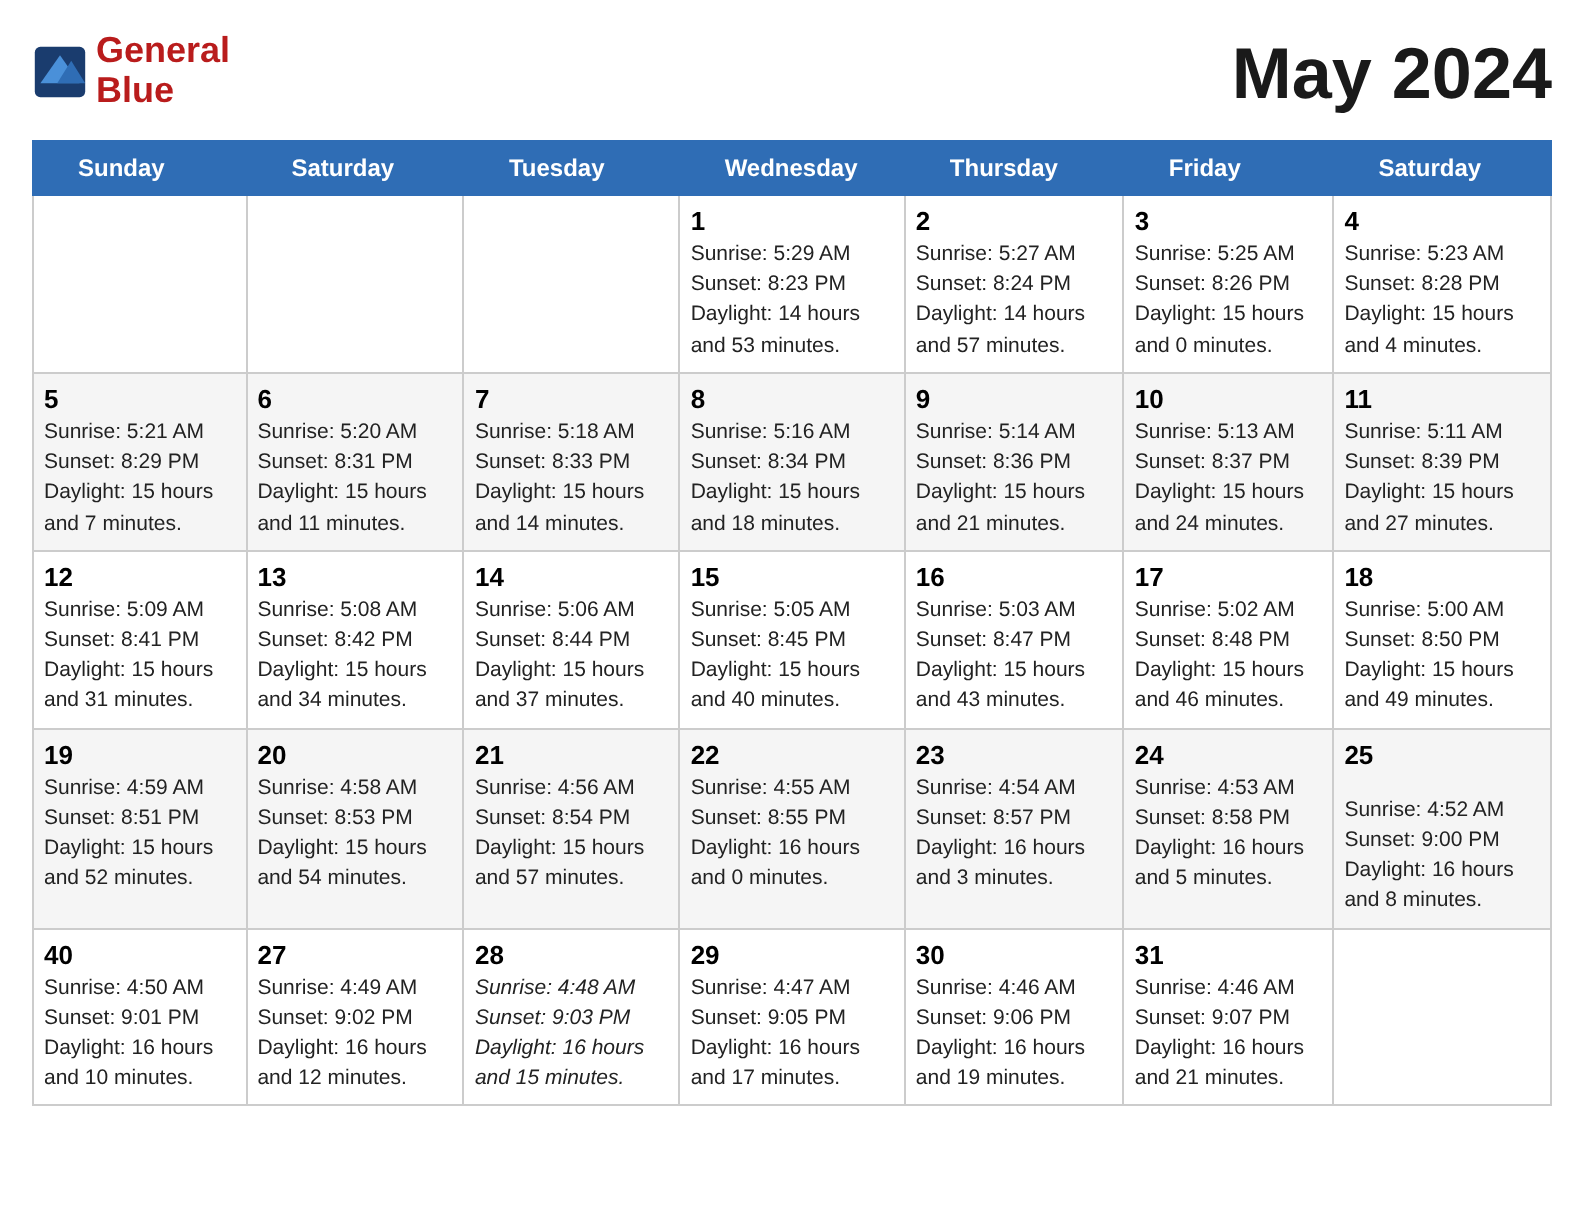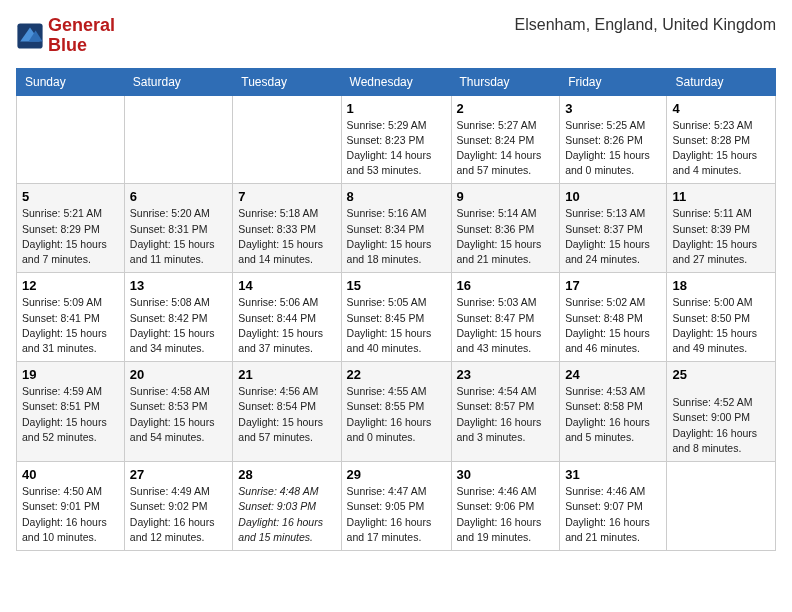--- a/index.html
+++ b/index.html
@@ -46,23 +46,23 @@
     }
     table {
       width: 100%;
       border-collapse: collapse;
       font-size: 11px;
     }
     thead tr th {
       background-color: #2f6db5;
       color: #fff;
       text-align: left;
-      padding: 6px 8px;
+      padding: 6px 22px;
       font-size: 12px;
-      font-weight: normal;
+      font-weight: bold;
       border: 1px solid #2f6db5;
     }
     tbody tr td {
       vertical-align: top;
       border: 1px solid #ccc;
       padding: 5px;
       width: 113px;
       min-height: 80px;
       background: #fff;
     }
@@ -93,21 +93,21 @@
       <rect x="2" y="2" width="36" height="36" rx="4" fill="#1a3c6e"></rect>
       <polygon points="20,8 34,28 6,28" fill="#4a90d9"></polygon>
       <polygon points="28,12 38,28 18,28" fill="#2f6db5"></polygon>
     </svg>
     <div class="logo-text">
       <div>General</div>
       <div>Blue</div>
     </div>
   </div>
   <div class="title-section">
-    <div class="calendar-subtitle">Elsenham, England, United Kingdom</div>
+    <div class="calendar-title">May 2024</div>
   </div>
 </div>
 
 <table>
   <thead>
     <tr>
     <th>Sunday</th>
         <th>Saturday</th>
         <th>Tuesday</th>
         <th>Wednesday</th>

